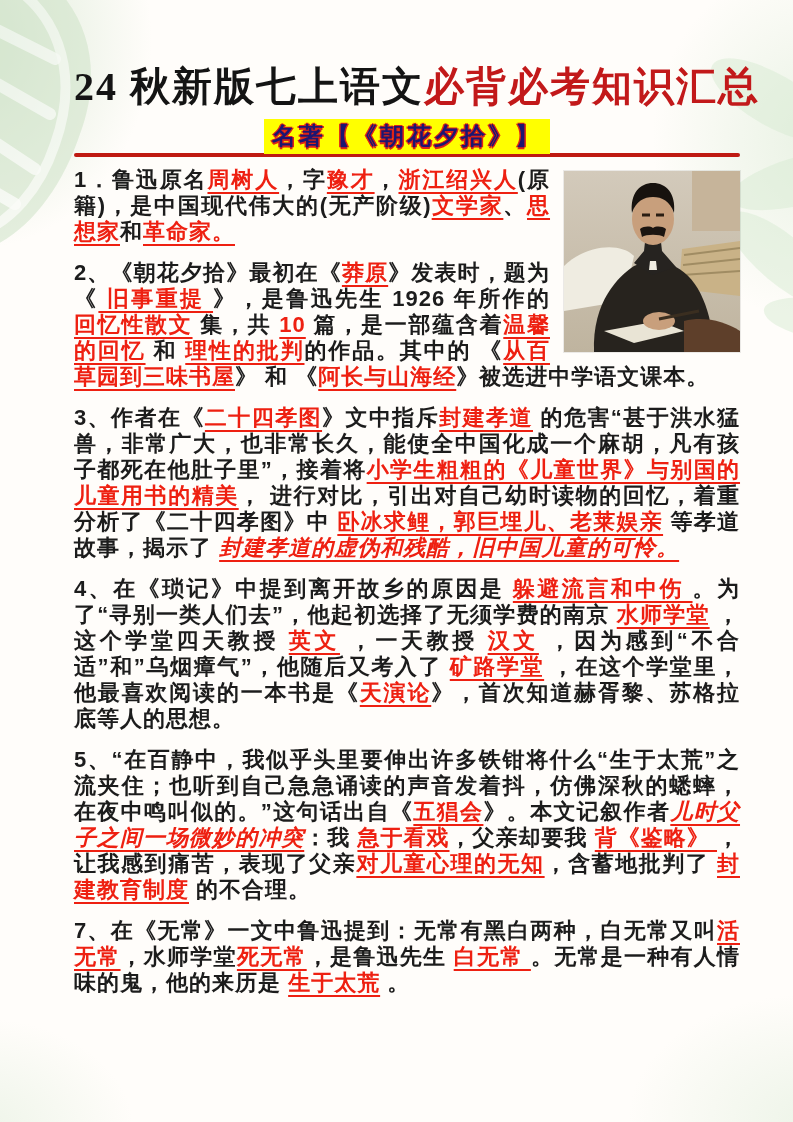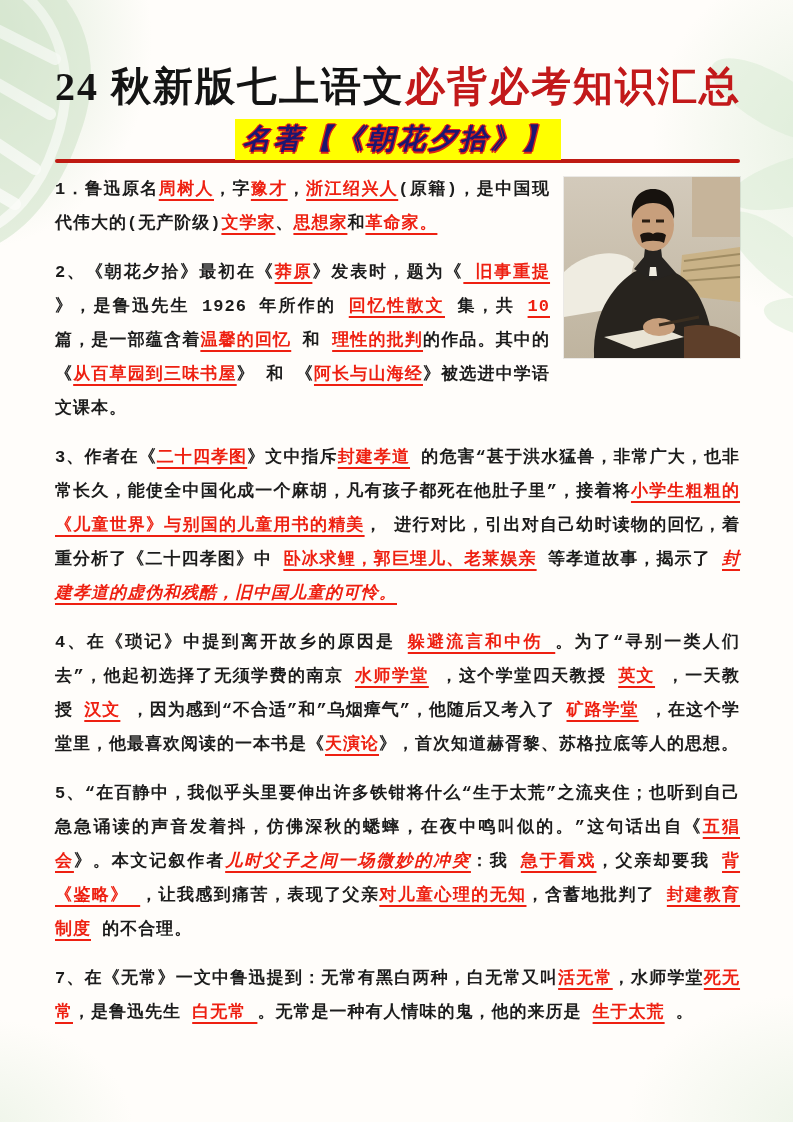--- a/index.html
+++ b/index.html
@@ -14,39 +14,38 @@
     position:absolute; inset:0; z-index:0; pointer-events:none;
     background:
       radial-gradient(ellipse 260px 300px at -30px 40px,  rgba(188,216,182,.55), rgba(188,216,182,0) 70%),
       radial-gradient(ellipse 240px 260px at 820px 140px, rgba(205,228,200,.45), rgba(205,228,200,0) 70%),
       radial-gradient(ellipse 220px 160px at -20px 1130px,rgba(205,228,200,.35), rgba(205,228,200,0) 70%),
       radial-gradient(ellipse 260px 180px at 810px 1120px,rgba(205,228,200,.35), rgba(205,228,200,0) 70%);
   }
   .leaf-tl { position:absolute; top:-36px; left:-40px; z-index:0; opacity:.55; pointer-events:none; }
   .leaf-tr { position:absolute; top:40px; right:-60px; z-index:0; opacity:.5; pointer-events:none; }
 
-  .page { position:relative; z-index:1; padding:64px 53px 0 55px; }
+  .page { position:relative; z-index:1; padding:64px 53px 0 55px;margin-left:19px; }
 
   .title { text-align:center; font-family:"Liberation Serif","DejaVu Serif",serif;
            font-weight:900; font-size:40px; letter-spacing:2px; line-height:1.15;
            color:#141414; white-space:nowrap; }
   .title .red { color:#c2191a; }
 
   .subtitle-row { text-align:center; margin-top:9px; }
   .subtitle {
     display:inline-block; background:#ffff00; padding:1px 8px 2px;
-    font-size:28px; font-weight:bold; letter-spacing:3px;
+    font-size:24px; font-weight:bold; letter-spacing:3px;
     color:#1c1670;
     text-shadow:1.5px 0 0 #e02317, -1.5px 0 0 #e02317, 0 1.5px 0 #e02317, 0 -1.5px 0 #e02317;
-    font-style:italic;
   }
   .red-rule { height:4px; background:#bf1a12; margin-top:-1px; border-radius:2px; }
 
-  .content { margin-top:10px; font-size:17px; font-weight:bold; line-height:34px;
-             letter-spacing:1px; color:#1c1c1c; text-align:justify;font-family:Liberation Mono, monospace; }
+  .content { margin-top:10px; font-size:22px; font-weight:bold; line-height:26px;
+             letter-spacing:1px; color:#1c1c1c; text-align:justify; }
   .content p { margin-bottom:15px; }
 
   .seg-r  { color:#ee2011; text-decoration:underline; text-decoration-thickness:2px; text-underline-offset:5px; }
   .seg-ri { color:#ee2011; font-style:italic; text-decoration:underline; text-decoration-thickness:2px; text-underline-offset:5px; }
 
   .portrait {
     float:right; width:176px; height:181px; margin:4px 0 10px 14px;
     box-shadow:0 0 0 1px rgba(0,0,0,.08);
   }
 </style>

